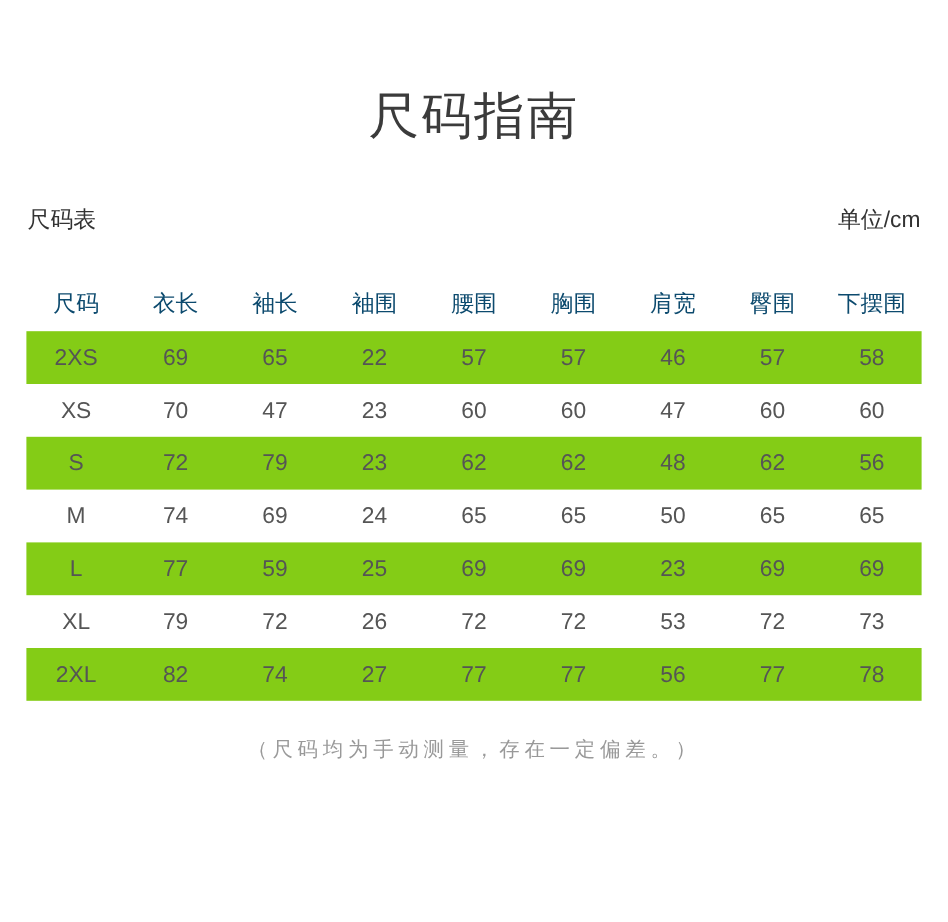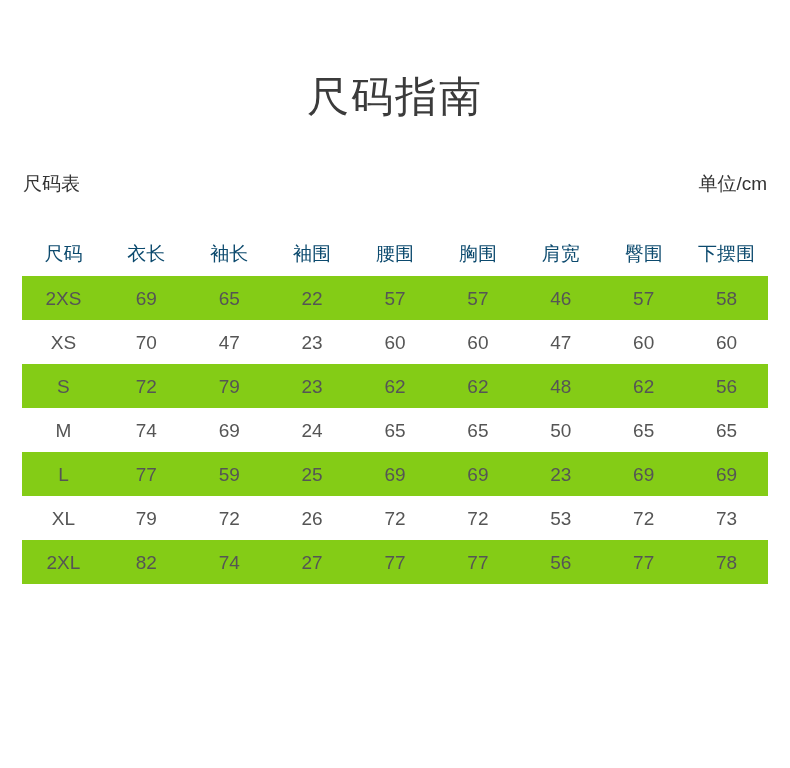--- a/index.html
+++ b/index.html
@@ -173,14 +173,15 @@
         <div class="t-cell">74</div>
         <div class="t-cell">27</div>
         <div class="t-cell">77</div>
         <div class="t-cell">77</div>
         <div class="t-cell">56</div>
         <div class="t-cell">77</div>
         <div class="t-cell">78</div>
       </div>
     </div>
 
+  <div class="footnote">（尺码均为手动测量，存在一定偏差。）</div>
 
 </div>
 
 </body></html>

